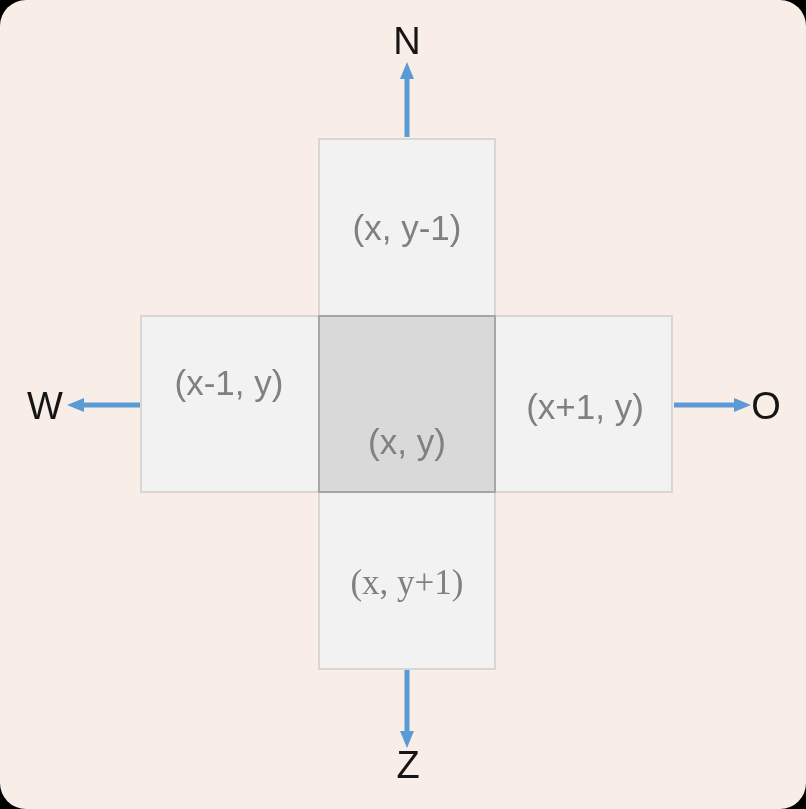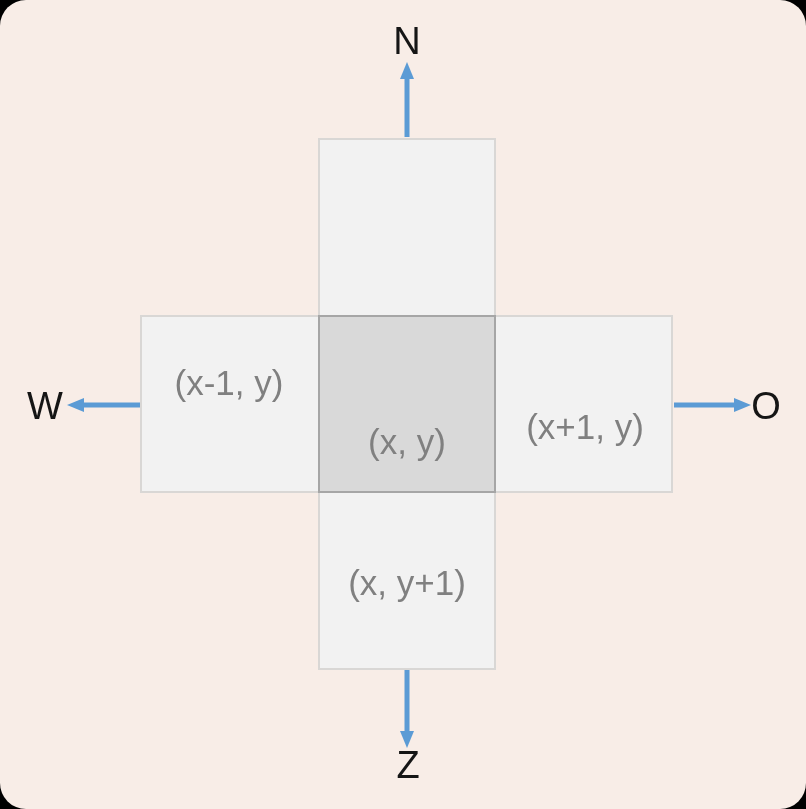--- a/index.html
+++ b/index.html
@@ -42,22 +42,22 @@
     position: absolute;
     transform: translate(-50%, -50%);
     font-size: 35px;
     line-height: 1;
     color: var(--cell-text, #808080);
     white-space: nowrap;
   }
   .cell-label.north  { left: 407px; top: 227px; }
   .cell-label.west   { left: 229px; top: 382px; }
   .cell-label.center { left: 407px; top: 405px; margin-top: 36px; }
-  .cell-label.east   { left: 585px; top: 426px; }
-  .cell-label.south  { left: 407px; top: 582px; }
+  .cell-label.east   { left: 585px; top: 406px; }
+  .cell-label.south  { left: 407px; top: 582px; font-family: Liberation Serif, serif; }
   .compass-label {
     position: absolute;
     transform: translate(-50%, -50%);
     font-size: 38px;
     line-height: 1;
     color: var(--compass-text, #151515);
     white-space: nowrap;
   }
   .compass-label.n { left: 407px; top: 41px; }
   .compass-label.w { left: 45px;  top: 406px; }
@@ -82,20 +82,21 @@
 </style>
 </head>
 <body>
 
 <div class="sheet">
 
   <div class="cell north-south-column"></div>
   <div class="cell west-east-row"></div>
   <div class="cell center-cell"></div>
 
+  <div class="cell-label north">(x, y-1)</div>
   <div class="cell-label west">(x-1, y)</div>
   <div class="cell-label center">(x, y)</div>
   <div class="cell-label east">(x+1, y)</div>
   <div class="cell-label south">(x, y+1)</div>
 
   <svg class="arrows" viewBox="0 0 806 809" xmlns="http://www.w3.org/2000/svg">
     <g>
       <line class="arrow-line" x1="407" y1="137" x2="407" y2="78"></line>
       <polygon class="arrow-head" points="407,62 400,79 414,79"></polygon>
     </g>

